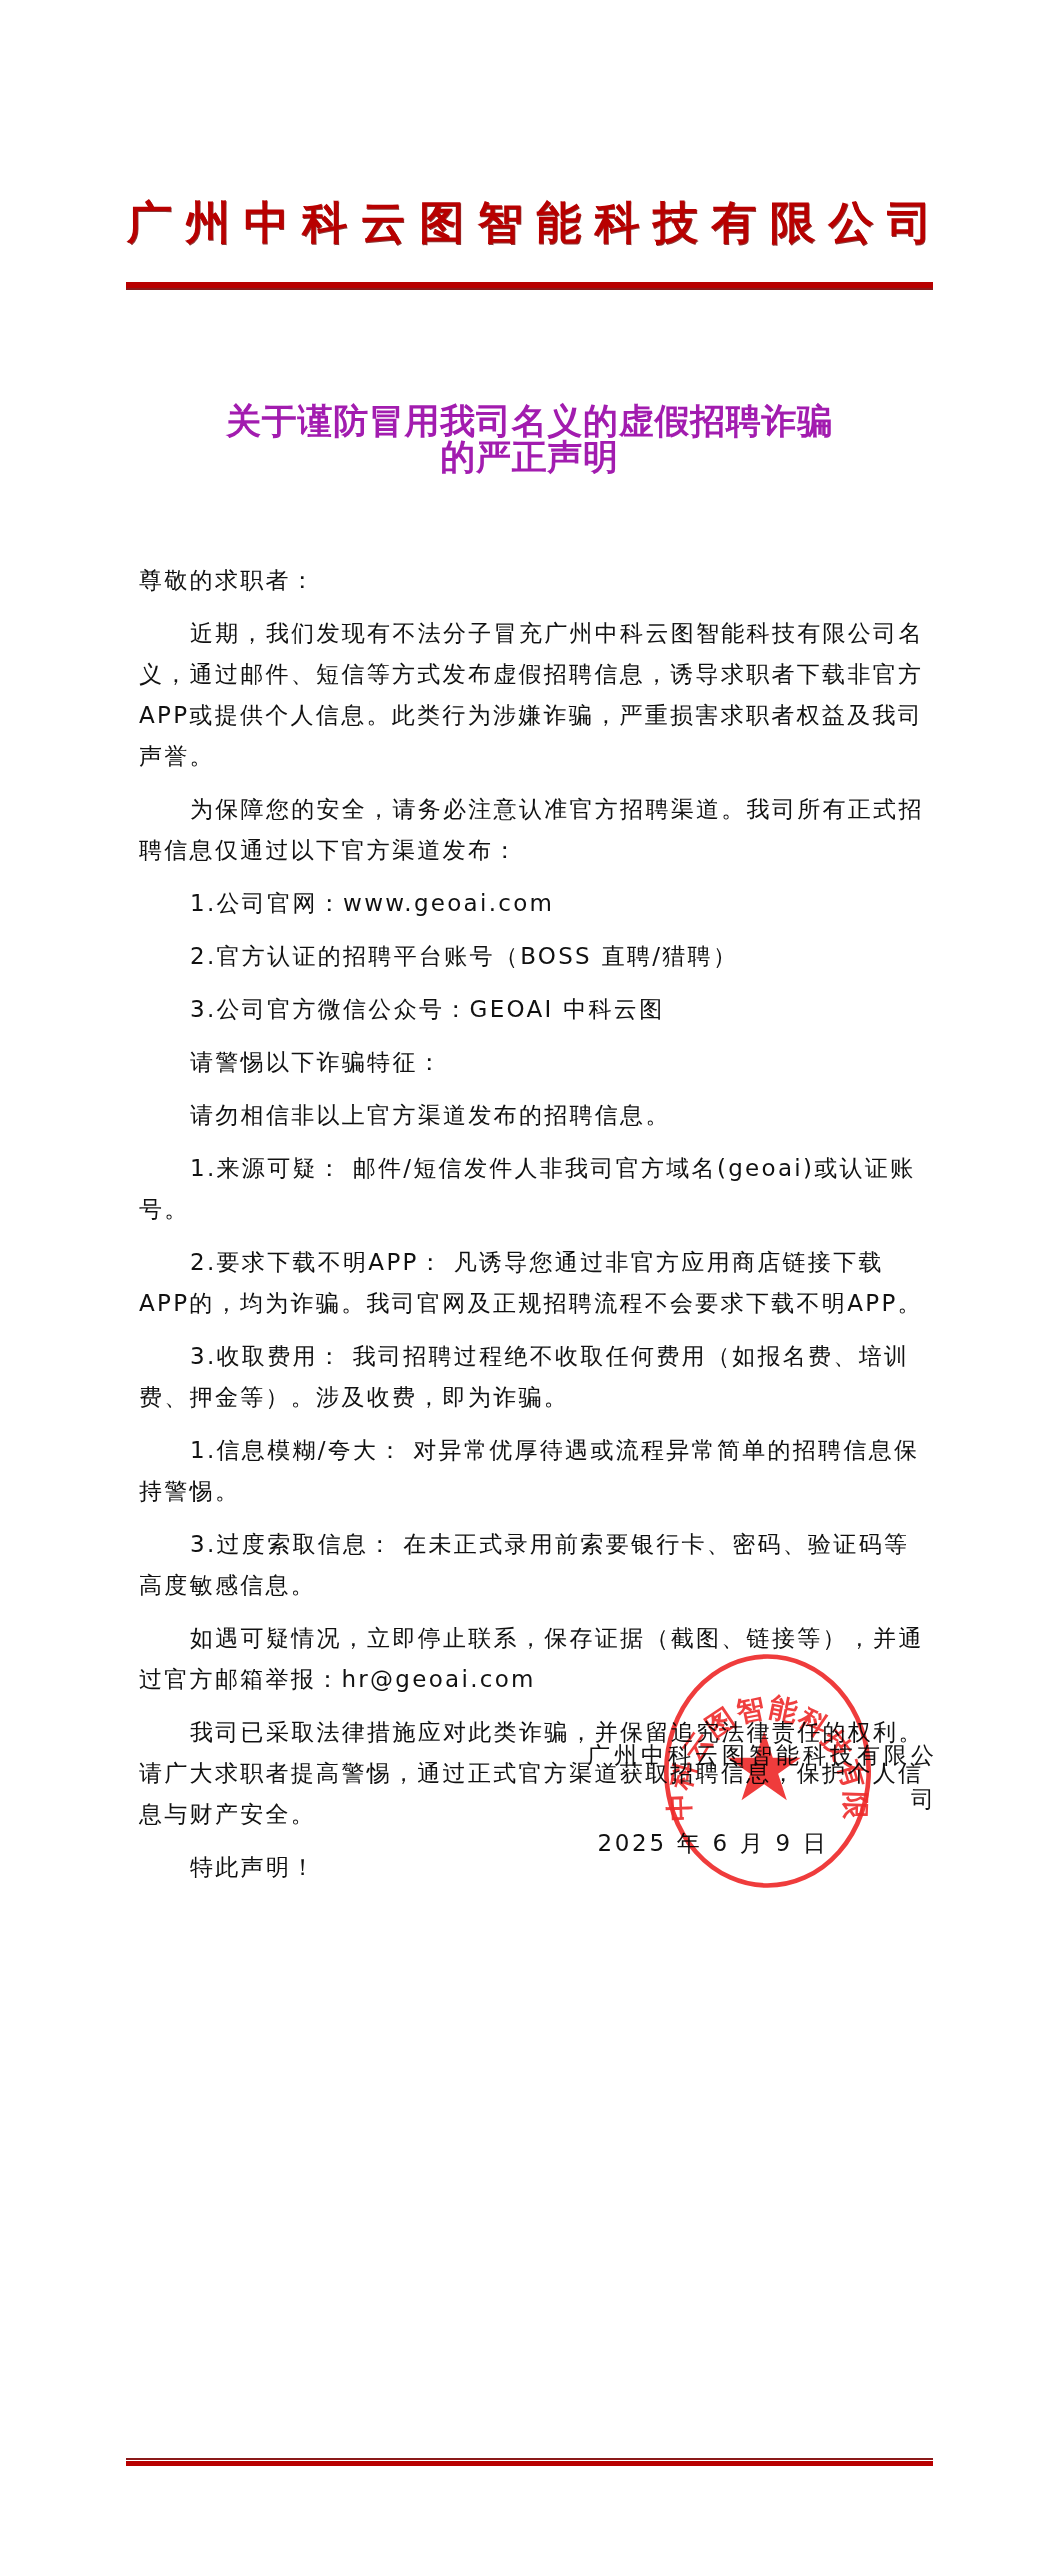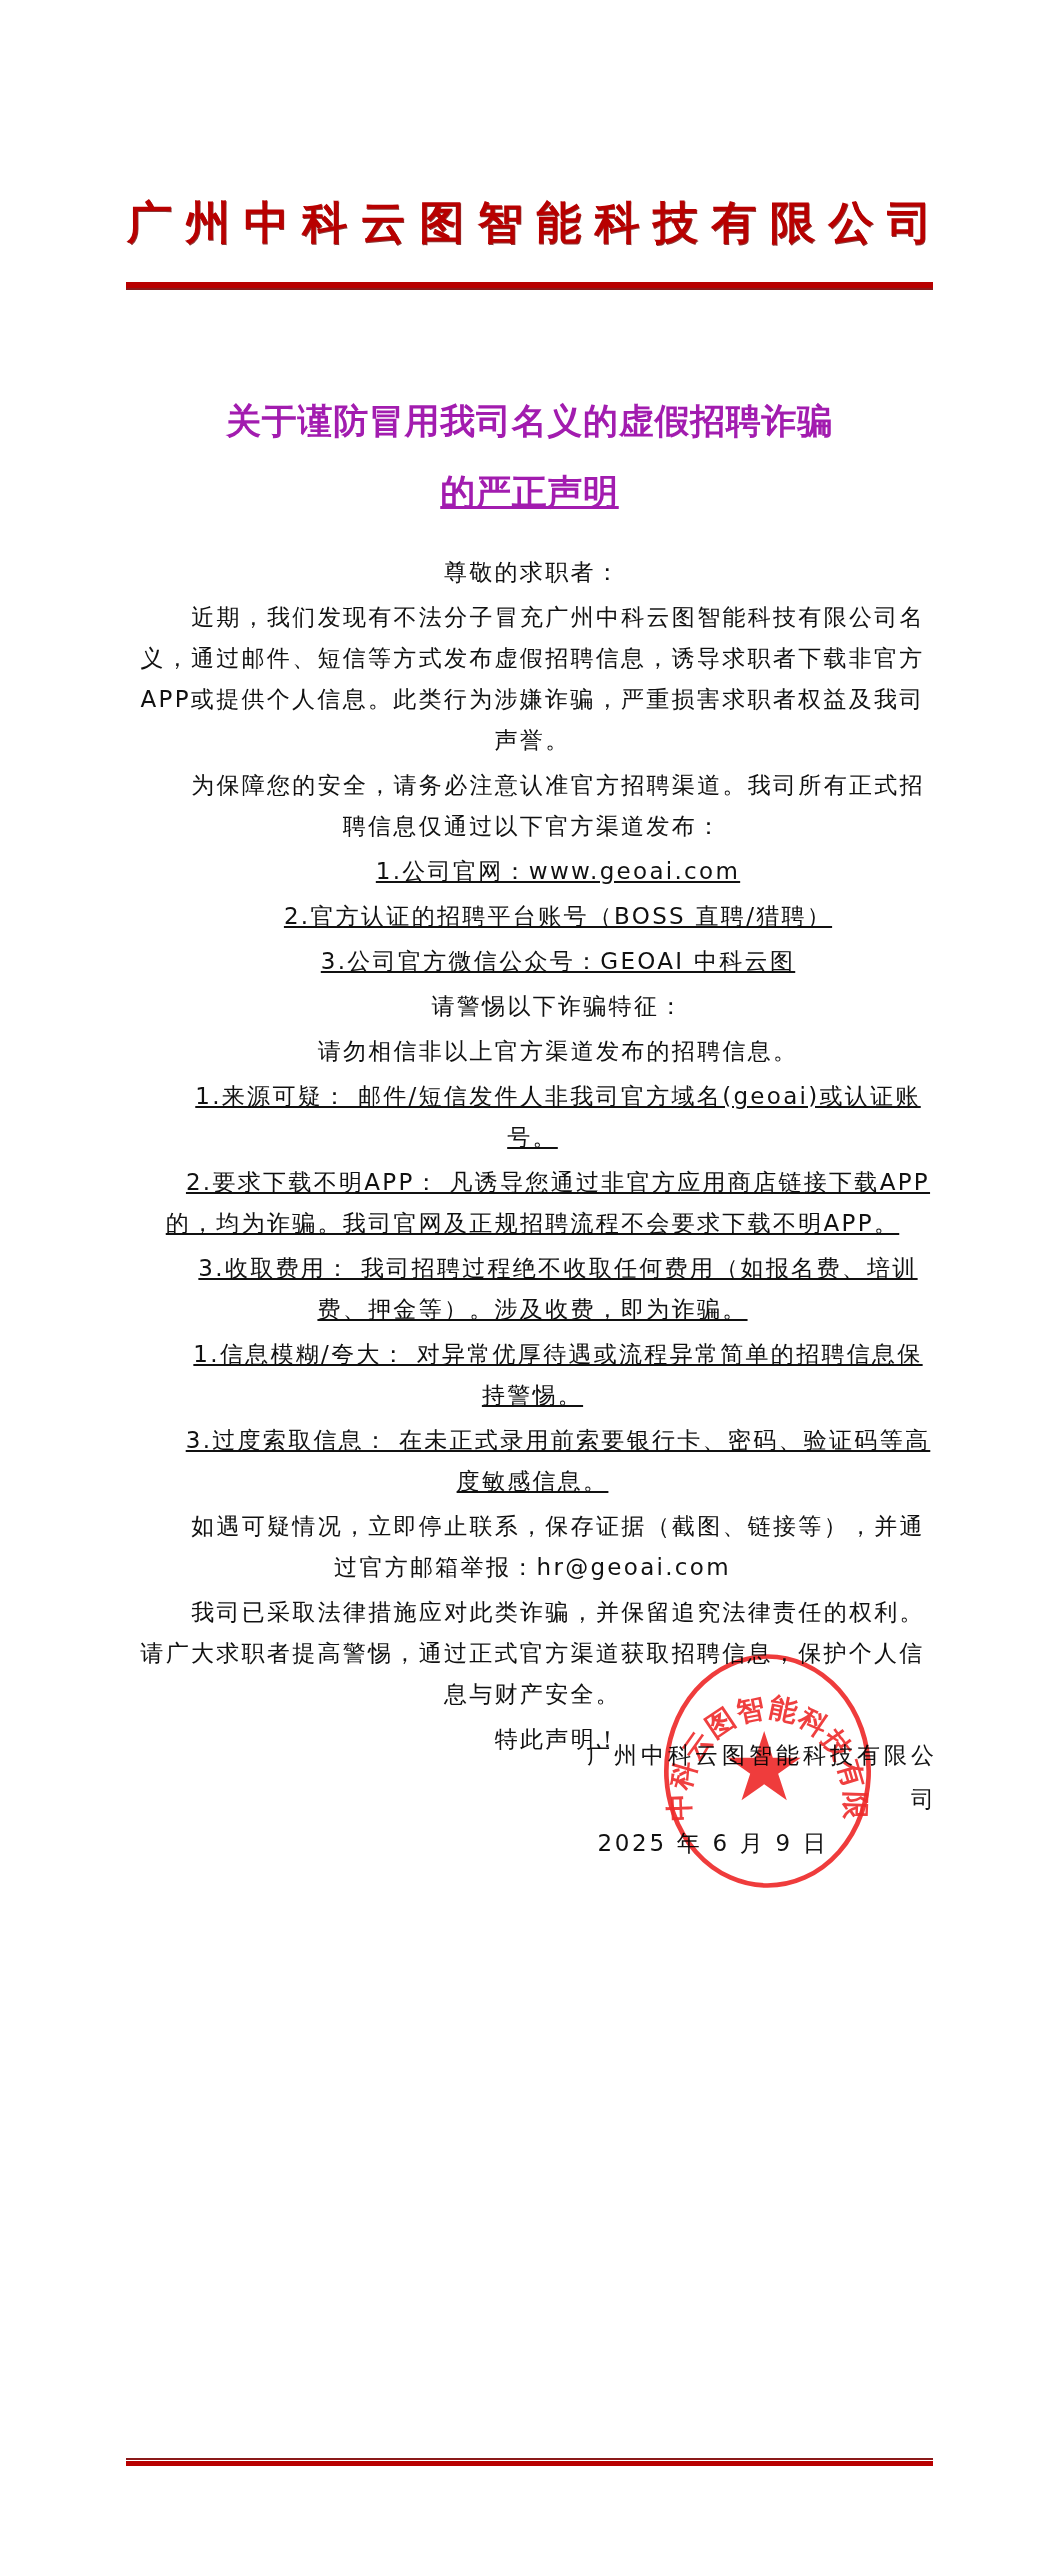--- a/index.html
+++ b/index.html
@@ -24,23 +24,23 @@
     font-weight: bold; font-size: 35px; color: #a21caf; line-height: 50px;
     letter-spacing: 0.7px;
   }
 
   .body-text {
     position: absolute; left: 127px; top: 548px; width: 811px;
     font-family: "DejaVu Sans", "Liberation Sans", sans-serif;
     font-size: 23px; line-height: 41px; color: #111;
     letter-spacing: 2.3px;
   }
-  .body-text p { margin: 4px; text-indent: 51px; text-align: center; }
+  .body-text p { margin: 12px; text-indent: 51px; }
   .body-text p.no-indent { text-indent: 0; }
-  .body-text p.item { text-indent: 51px; text-decoration: underline; }
+  .body-text p.item { text-indent: 51px; }
 
   .signature {
     position: absolute; left: 574px; top: 1733px; width: 360px;
     font-family: "DejaVu Sans", "Liberation Sans", sans-serif;
     font-size: 23px; color: #111; line-height: 44px;
   }
   .sig-company { text-align: right; letter-spacing: 4px; margin-right: -4px; }
   .sig-date { padding-left: 23.4px; letter-spacing: 2.7px; }
 
   .stamp { position: absolute; left: 661px; top: 1651px; width: 213px; height: 240px; pointer-events: none; }
@@ -63,21 +63,21 @@
     <span>技</span>
     <span>有</span>
     <span>限</span>
     <span>公</span>
     <span>司</span>
   </div>
   <div class="rule-thick" style="top:282px;height:6px;"></div>
   <div class="rule-thin" style="top:288px;height:2px;"></div>
 
   <div class="doc-title" style="top:396px;">关于谨防冒用我司名义的虚假招聘诈骗</div>
-  <div class="doc-title" style="top:467px;text-decoration:underline;">的严正声明</div>
+  <div class="doc-title" style="top:432px;">的严正声明</div>
 
   <div class="body-text">
     <p class="no-indent">尊敬的求职者：</p>
     <p>近期，我们发现有不法分子冒充广州中科云图智能科技有限公司名义，通过邮件、短信等方式发布虚假招聘信息，诱导求职者下载非官方APP或提供个人信息。此类行为涉嫌诈骗，严重损害求职者权益及我司声誉。</p>
     <p>为保障您的安全，请务必注意认准官方招聘渠道。我司所有正式招聘信息仅通过以下官方渠道发布：</p>
     <p class="item">1.公司官网：www.geoai.com</p>
     <p class="item">2.官方认证的招聘平台账号（BOSS 直聘/猎聘）</p>
     <p class="item">3.公司官方微信公众号：GEOAI 中科云图</p>
     <p>请警惕以下诈骗特征：</p>
     <p>请勿相信非以上官方渠道发布的招聘信息。</p>

